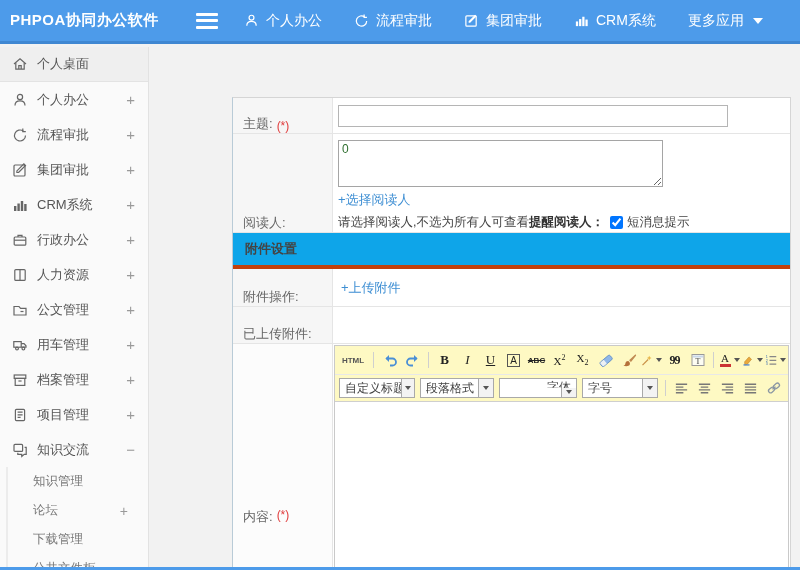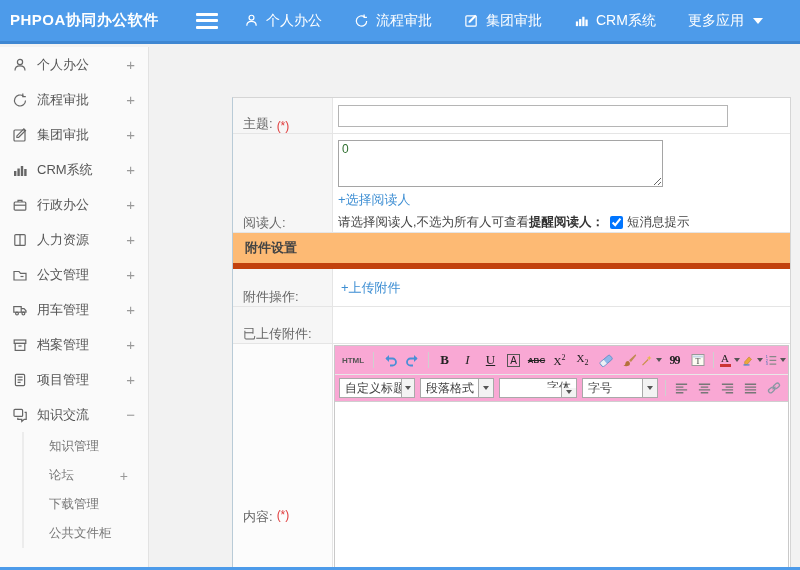--- a/index.html
+++ b/index.html
@@ -18,21 +18,21 @@
   .caret-down { width:0; height:0; border-left:5px solid transparent; border-right:5px solid transparent; border-top:6px solid #fff; margin-left:2px; }
 
   
   .sidebar { position:absolute; top:47px; left:0; bottom:0; width:149px; background:#FAFAFA; border-right:1px solid #E2E2E2; overflow:hidden; z-index:2; }
   .side-item { height:35px; display:flex; align-items:center; padding:0 13px 0 12px; color:#555; cursor:pointer; }
   .side-item.active { background:#EFEFEF; border-bottom:1px solid #E3E3E3; }
   .side-item .icn { width:16px; height:16px; margin-right:9px; flex:none; }
   .side-item .icn svg { width:16px; height:16px; display:block; stroke:#666; fill:none; stroke-width:1.2; }
   .side-item .lbl { font-size:13px; }
   .expand { margin-left:auto; color:#999; font-size:15px; font-weight:400; }
-  .side-sub { height:29px; display:flex; align-items:center; padding:0 20px 0 25px; color:#777; font-size:12.5px; cursor:pointer; border-left:2px solid #ECECEC; margin-left:22px; }
+  .side-sub { height:29px; display:flex; align-items:center; padding:0 20px 0 25px; color:#777; font-size:12.5px; cursor:pointer; border-left:2px solid #ECECEC; margin-left:6px; }
   .side-sub .expand { font-size:14px; }
 
   
   .main { position:absolute; left:150px; top:47px; right:0; bottom:0; background:#F2F2F2; }
   .page-title-row { position:absolute; left:44px; top:11px; display:flex; align-items:center; gap:3px; }
   .page-title { font-size:15px; font-weight:bold; color:#33486B; }
   .plus-ico svg { display:block; }
 
   .form-table { position:absolute; left:82px; top:50px; width:559px; bottom:-2px; background:#fff; border:1px solid #D5D5D5; border-left-color:#B9CBD7; display:flex; flex-direction:column; overflow:hidden; }
   .frow { display:flex; border-bottom:1px solid #E5E5E5; }
@@ -46,31 +46,31 @@
 
   .row-readers { height:99px; }
   .row-readers .fvalue { padding:6px 0 0 5px; }
   .readers-textarea { width:325px; height:47px; border:1px solid #A5A5A5; resize:both; color:#2F6F2F; font-size:12px; padding:1px 3px; font-family:"Liberation Sans","DejaVu Sans",sans-serif; outline:none; display:block; }
   a.blue-link { color:#3D8ED3; text-decoration:none; font-size:13px; cursor:pointer; }
   .readers-link { display:inline-block; margin-top:4px; }
   .readers-hint { margin-top:5px; font-size:12.5px; color:#444; display:flex; align-items:center; }
   .remind-label { font-weight:bold; color:#333; }
   .sms-checkbox { margin:0 4px 0 6px; width:13px; height:13px; }
 
-  .fsection { height:36px; background:#fdba74; display:flex; align-items:center; padding-left:12px; font-weight:bold; color:#444; border-bottom:6px solid #c2410c; }
+  .fsection { height:36px; background:#0ea5e9; display:flex; align-items:center; padding-left:12px; font-weight:bold; color:#444; border-bottom:4px solid #c2410c; }
   .row-uploaded { height:37px; }
   .row-operation { height:38px; }
   .row-operation .fvalue { display:flex; align-items:center; padding-left:8px; }
 
   .row-content { flex:1; border-bottom:none; }
   .row-content .flabel { background:#FCFCFC; align-items:flex-start; padding-top:164px; }
   .editor-cell { padding:1px; }
 
   
-  .editor { border:1px solid #C9C9C9; height:100%; display:flex; flex-direction:column; overflow:hidden; background:#f9a8d4; }
+  .editor { border:1px solid #C9C9C9; height:100%; display:flex; flex-direction:column; overflow:hidden; background:#fef9c3; }
   .tbar { display:flex; align-items:center; padding:2px 2px; flex:none; overflow:hidden; white-space:nowrap; }
   .tbar.row1 { height:28px; }
   .tbar.row2 { height:27px; border-top:1px solid #E8E8E8; }
   .editor-body { flex:1; background:#fff; border-top:1px solid #CFCFCF; }
   .tbtn { width:21px; height:20px; min-width:21px; display:inline-flex; align-items:center; justify-content:center; cursor:pointer; color:#333; margin:0 1px; position:relative; }
   .tbtn svg { display:block; }
   .tbtn-wide { width:30px; min-width:30px; }
   .tsep { width:1px; height:16px; background:#CFCFCF; margin:0 4px; flex:none; }
   .g-html { font-size:8px; font-weight:bold; color:#555; letter-spacing:0; }
   .g-serif { font-family:"Liberation Serif","DejaVu Serif",serif; font-size:13px; color:#222; }
@@ -145,20 +145,31 @@
         <span>CRM系统</span>
       </div>
       <div class="nav-item">
         <span>更多应用</span>
         <span class="caret-down"></span>
       </div>
     </div>
   </div>
 
   <div class="sidebar">
+    <div class="side-item active">
+      <span class="icn">
+          <svg viewBox="0 0 16 16">
+            <path d="M2 8l6-5.2L14 8"></path>
+            <path d="M3.8 7v6.2h8.4V7"></path>
+            <path d="M6.8 13v-3.4h2.4V13"></path>
+          </svg>
+        </span>
+      <span class="lbl">个人桌面</span>
+      <span class="expand"></span>
+    </div>
     <div class="side-item">
       <span class="icn">
           <svg viewBox="0 0 16 16">
             <circle cx="8" cy="5" r="2.6"></circle>
             <path d="M3 13.5c0-3 2.2-4.6 5-4.6s5 1.6 5 4.6"></path>
           </svg>
         </span>
       <span class="lbl">个人办公</span>
       <span class="expand">+</span>
     </div>

